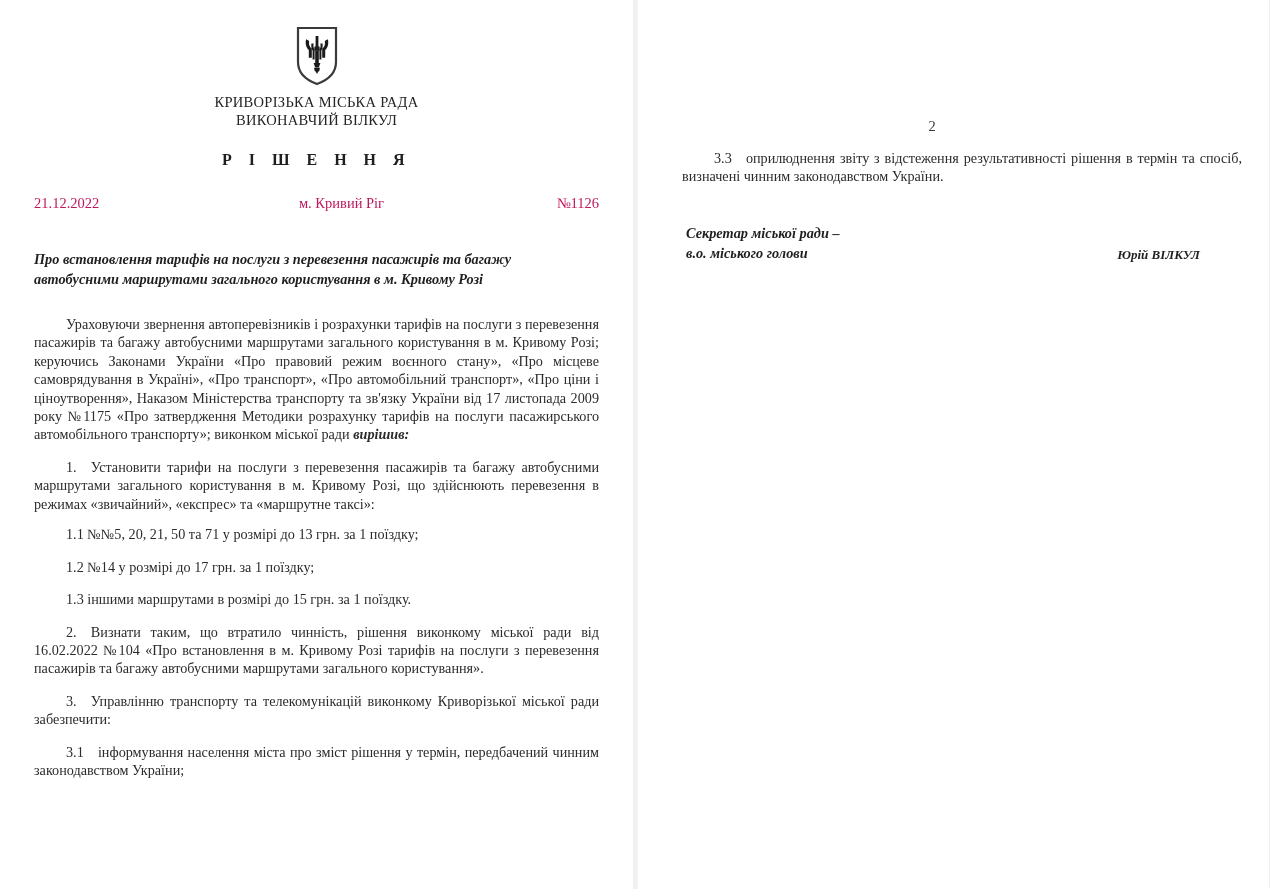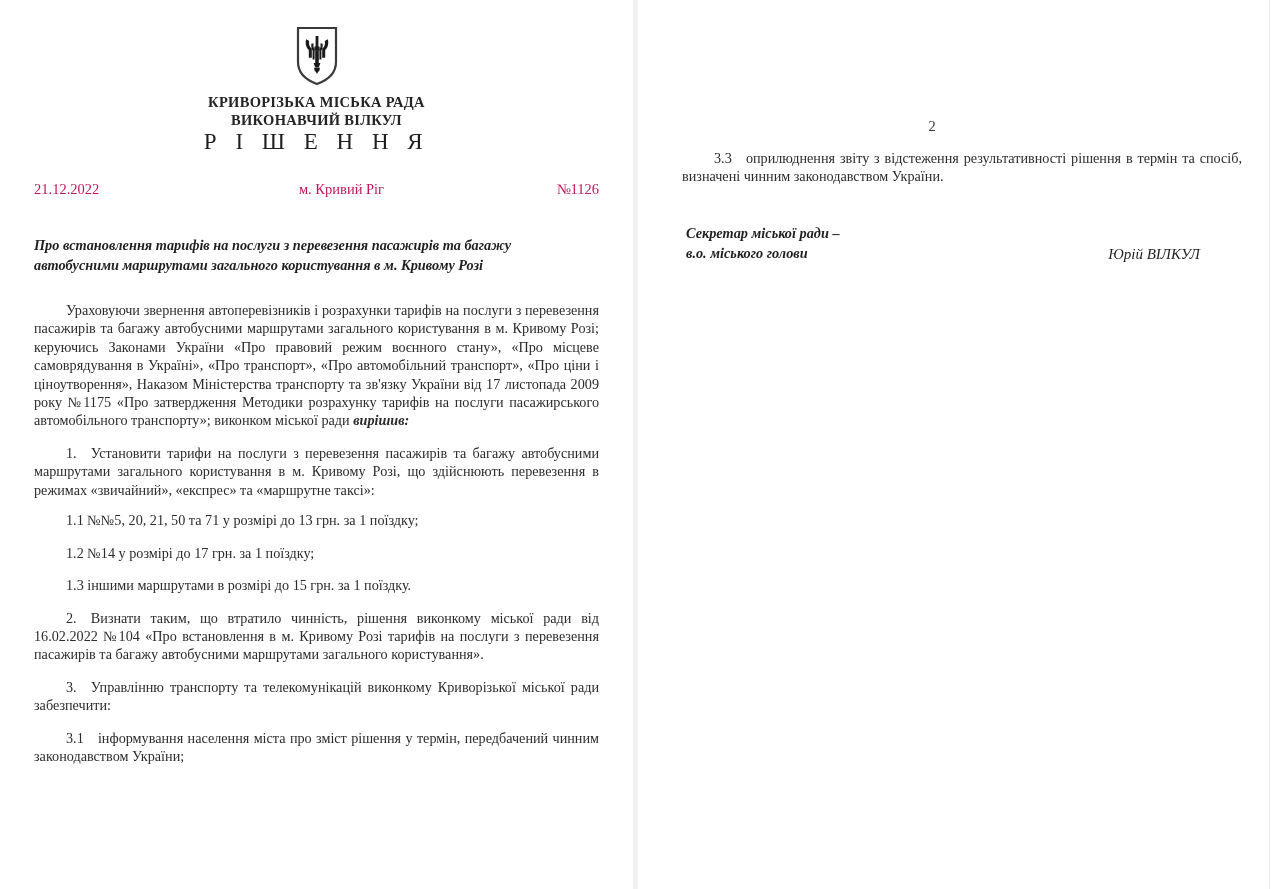--- a/index.html
+++ b/index.html
@@ -62,35 +62,36 @@
     justify-content: center;
     padding-top: 26px;
   }
   .emblem {
     display: block;
   }
 
   
   .masthead {
     text-align: center;
-    font-weight: bold;
+    font-weight: normal;
     font-size: 14.5px;
     line-height: 1.22;
     letter-spacing: 0.3px;
     color: #242424;
     margin-top: 8px;
   }
   .masthead div { white-space: nowrap; }
 
   .doc-kind {
     text-align: center;
-    font-weight: normal;
-    font-size: 23px;
+    font-weight: bold;
+    font-size: 16px;
     letter-spacing: 6.5px;
     color: #1f1f1f;
+    margin-top: 22px;
   }
 
   
   .meta-row {
     display: flex;
     align-items: baseline;
     font-size: 14.5px;
     color: #be185d;
     margin-top: 26px;
     padding: 0 4px;
@@ -150,23 +151,23 @@
   .sign-role {
     font-weight: bold;
     font-style: italic;
     font-size: 14.3px;
     line-height: 1.38;
     color: #1f1f1f;
     white-space: pre-line;
     flex: 1;
   }
   .sign-name {
-    font-weight: normal;
+    font-weight: bold;
     font-style: italic;
-    font-size: 15px;
+    font-size: 13px;
     color: #1f1f1f;
     white-space: nowrap;
     padding-right: 38px;
   }
 </style>
 </head>
 <body>
 
 <div class="spread">
 

